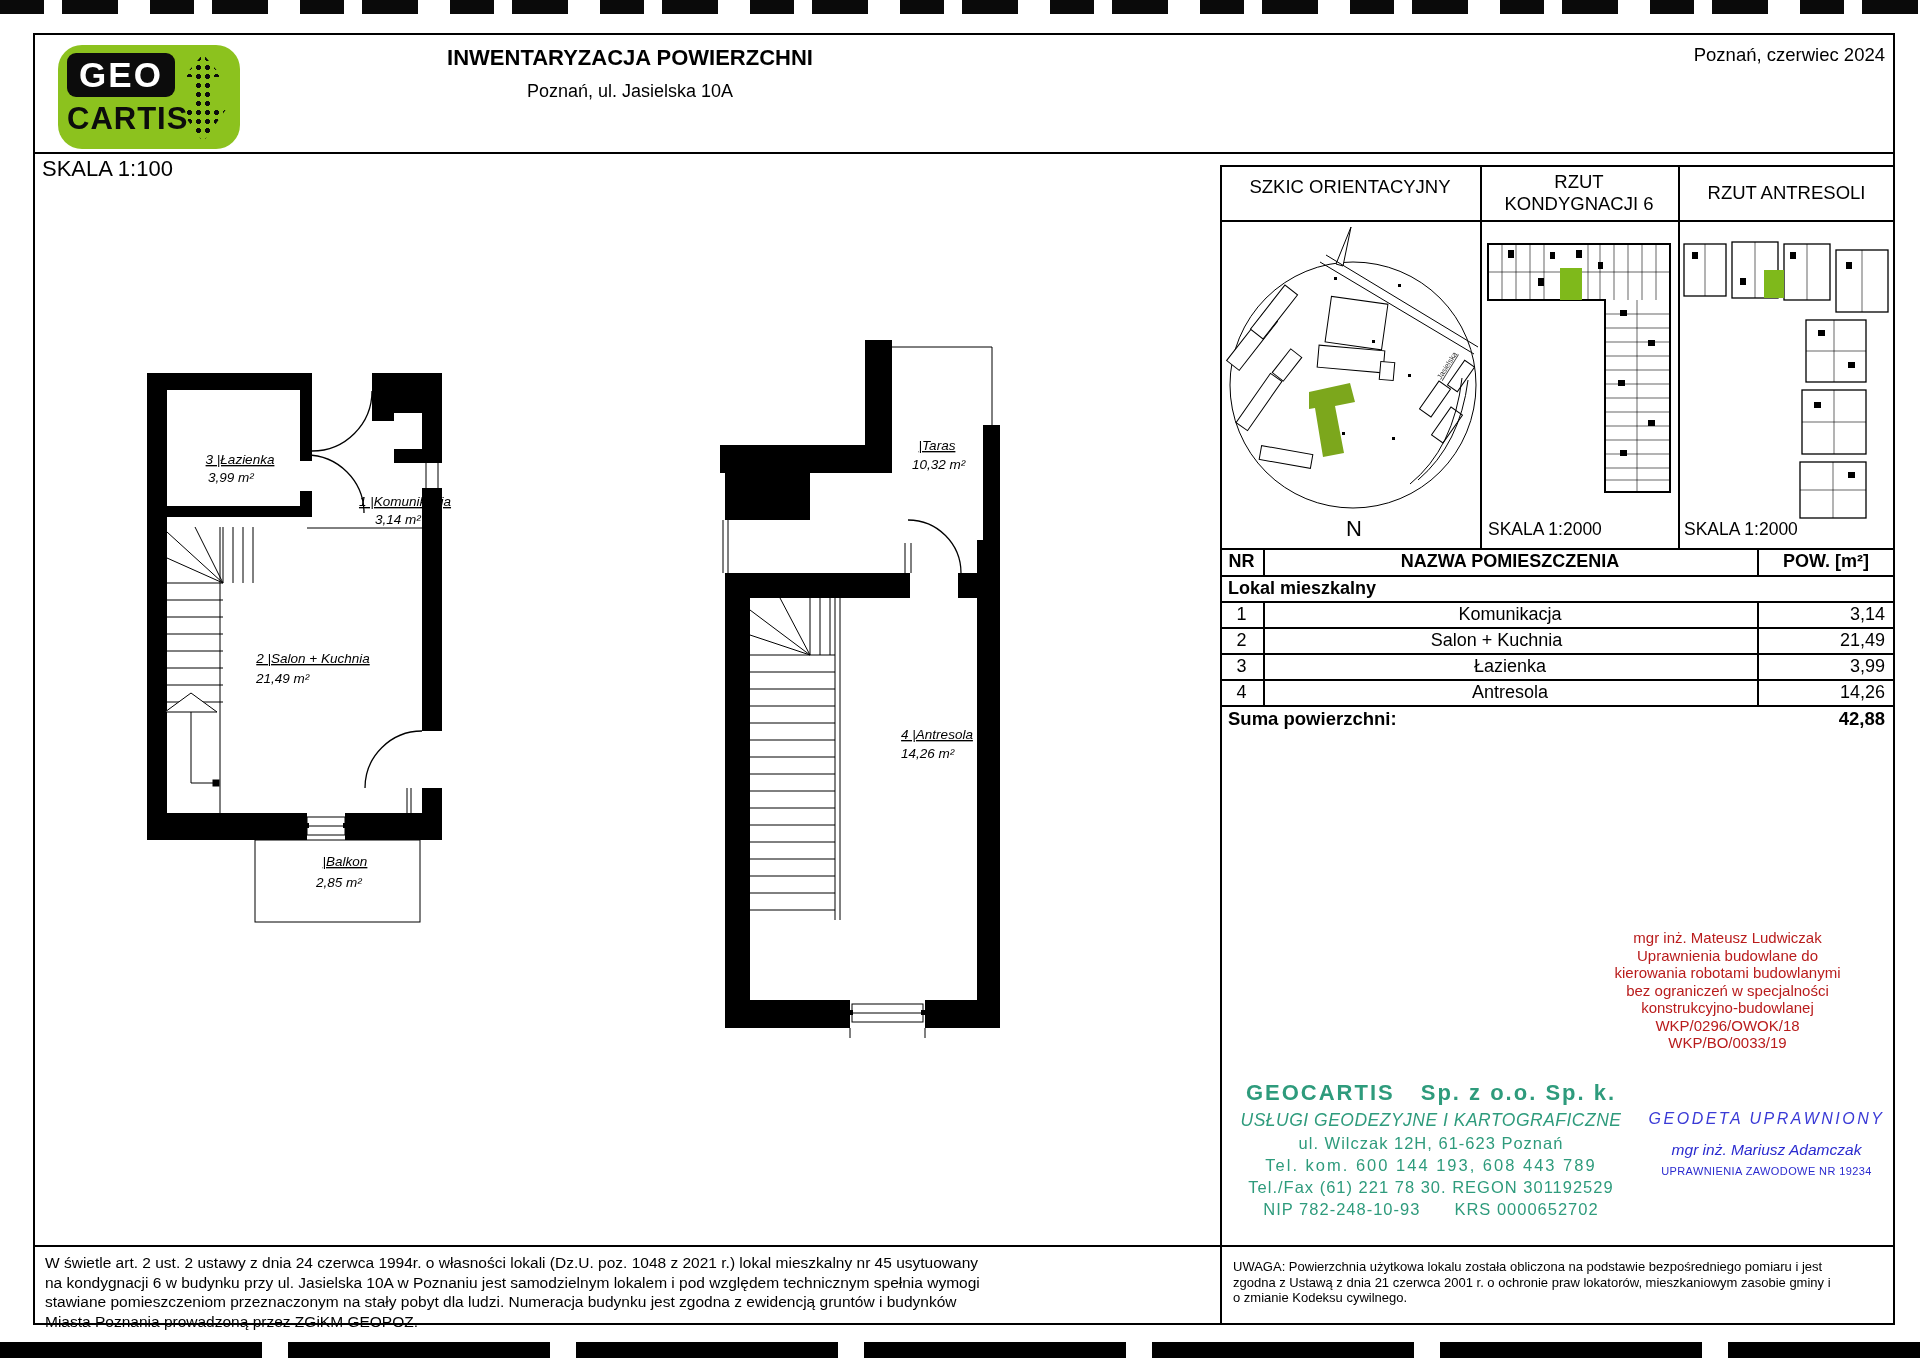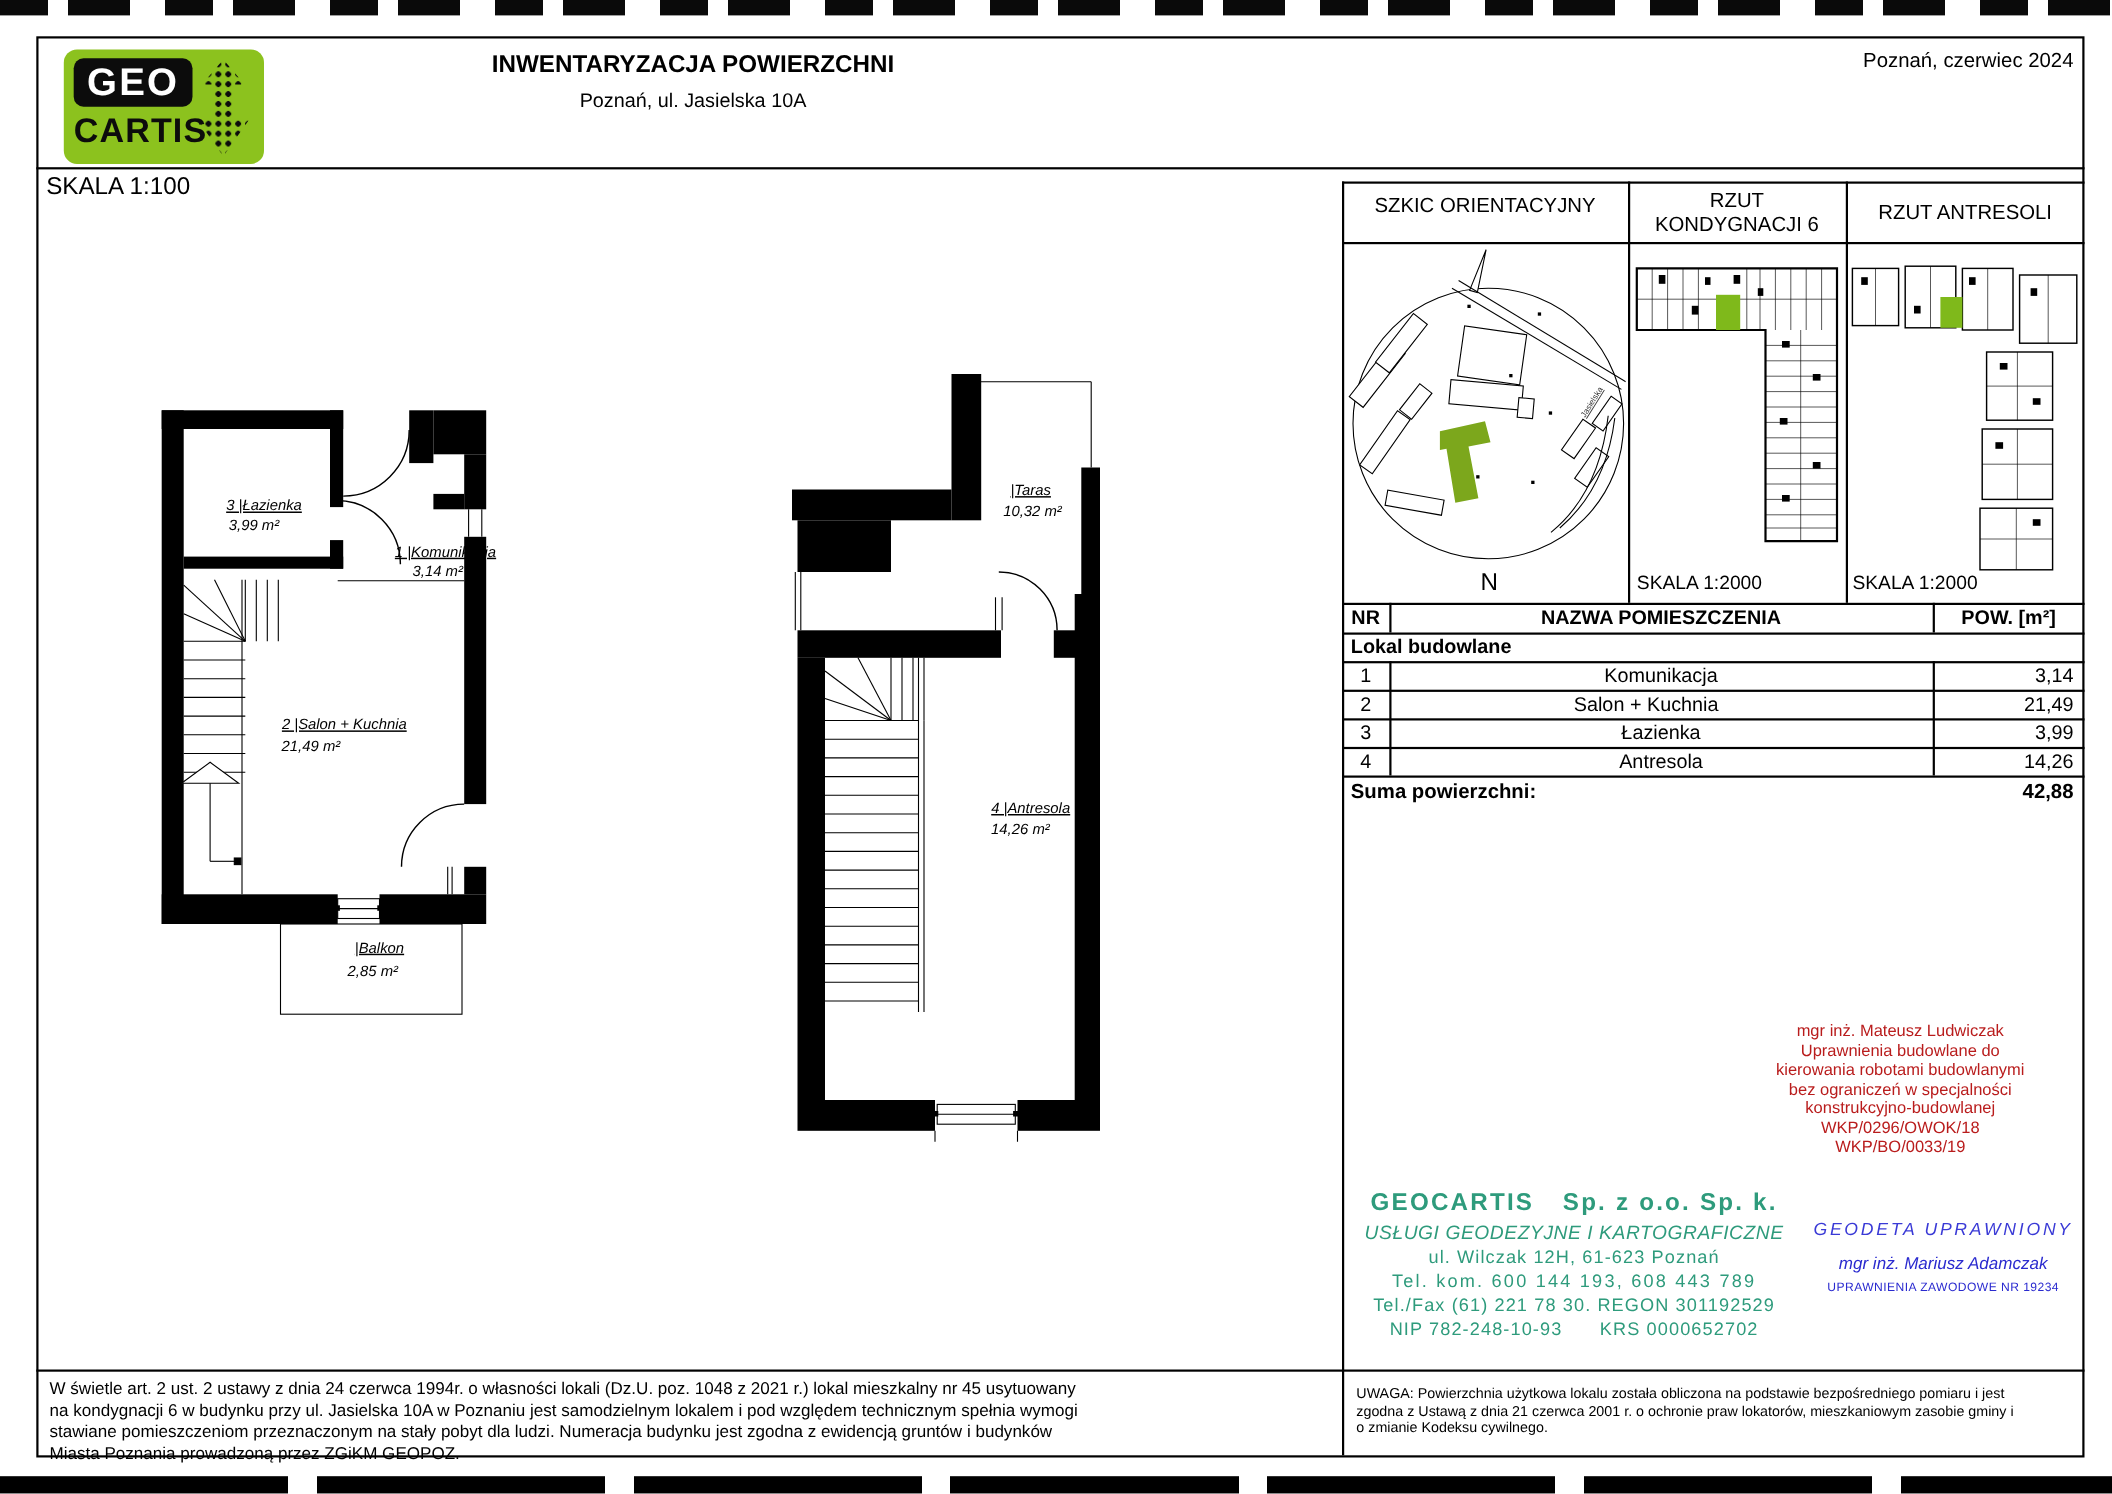--- a/index.html
+++ b/index.html
@@ -7,21 +7,21 @@
         font-family:"Liberation Sans",sans-serif;color:#000;overflow:hidden;}
   .abs{position:absolute;}
   .scan-top{left:0;top:0;width:1920px;height:14px;
     background:repeating-linear-gradient(90deg,#0a0a0a 0 44px,#fff 44px 62px,#0a0a0a 62px 118px,#fff 118px 150px);}
   .scan-bottom{left:0;top:1342px;width:1920px;height:16px;
     background:repeating-linear-gradient(90deg,#000 0 262px,#fff 262px 288px);}
   .frame{left:33px;top:33px;width:1862px;height:1292px;border:2px solid #000;box-sizing:border-box;}
   .hline{background:#000;height:2px;}
   .vline{background:#000;width:2px;}
   
-  .logo{left:58px;top:45px;width:182px;height:104px;background:#8CC21E;border-radius:12px;}
+  .logo{left:58px;top:45px;width:182px;height:104px;background:#8CC21E;border-radius:24px;}
   .logo-geo{position:absolute;left:9px;top:8px;width:108px;height:44px;background:#0c0c0c;border-radius:9px;
             color:#fff;font-weight:bold;font-size:35px;line-height:44px;text-align:center;letter-spacing:2px;}
   .logo-cartis{position:absolute;left:9px;top:56px;font-weight:bold;font-size:31px;letter-spacing:1px;color:#0c0c0c;}
   .logo-arrow{position:absolute;right:10px;top:9px;width:54px;height:88px;
     background-image:radial-gradient(#0c0c0c 2.3px,rgba(0,0,0,0) 2.8px);background-size:9px 9px;
     clip-path:polygon(50% 100%,4% 60%,32% 60%,32% 26%,14% 26%,50% 0,86% 26%,68% 26%,68% 60%,96% 60%);}
   .title-main{left:240px;top:45px;width:780px;text-align:center;font-size:22px;font-weight:bold;}
   .title-sub1{left:240px;top:81px;width:780px;text-align:center;font-size:18px;}
   .title-sub2{left:240px;top:116px;width:780px;text-align:center;font-size:18px;}
   .date{left:1480px;top:44px;width:405px;text-align:right;font-size:18.5px;}
@@ -342,21 +342,21 @@
         <rect x="170" y="140" width="7" height="6"></rect>
       <rect x="136" y="180" width="7" height="6"></rect>
         <rect x="170" y="250" width="7" height="6"></rect>
     </g>
     <rect x="86" y="48" width="20" height="28" fill="#7FB91B"></rect>
   </svg>
 
   <div class="abs tc c b" style="left:1220px;top:548px;width:43px;height:27px;">NR</div>
   <div class="abs tc c b" style="left:1263px;top:548px;width:494px;height:27px;">NAZWA POMIESZCZENIA</div>
   <div class="abs tc c b" style="left:1757px;top:548px;width:138px;height:27px;">POW. [m²]</div>
-  <div class="abs tc b" style="left:1228px;top:575px;width:400px;height:26px;">Lokal budowlane</div>
+  <div class="abs tc b" style="left:1228px;top:575px;width:400px;height:26px;">Lokal mieszkalny</div>
 
   <div class="abs tc c" style="left:1220px;top:601px;width:43px;height:26px;">1</div>
   <div class="abs tc c" style="left:1263px;top:601px;width:494px;height:26px;">Komunikacja</div>
   <div class="abs tc r" style="left:1757px;top:601px;width:138px;height:26px;">3,14</div>
 
   <div class="abs tc c" style="left:1220px;top:627px;width:43px;height:26px;">2</div>
   <div class="abs tc c" style="left:1263px;top:627px;width:467px;height:26px;">Salon + Kuchnia</div>
   <div class="abs tc r" style="left:1757px;top:627px;width:138px;height:26px;">21,49</div>
 
   <div class="abs tc c" style="left:1220px;top:653px;width:43px;height:26px;">3</div>

